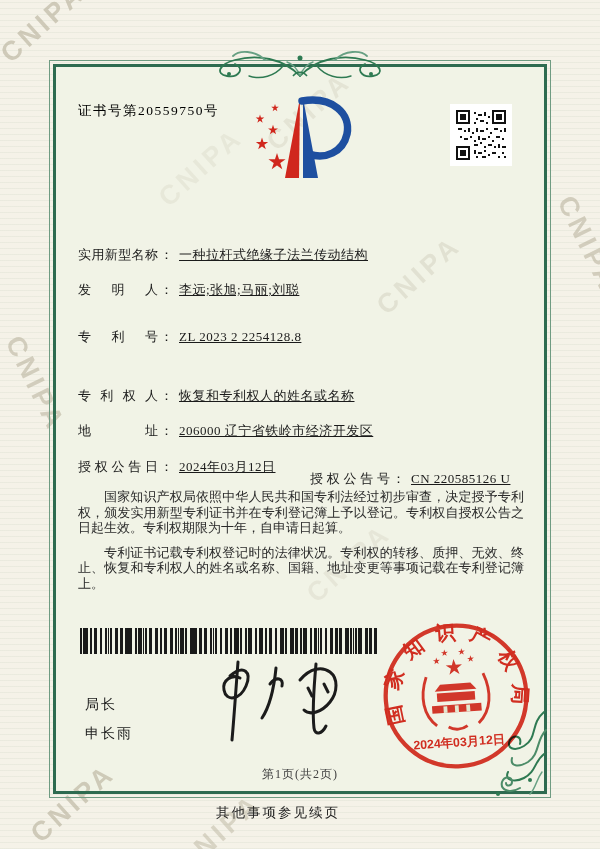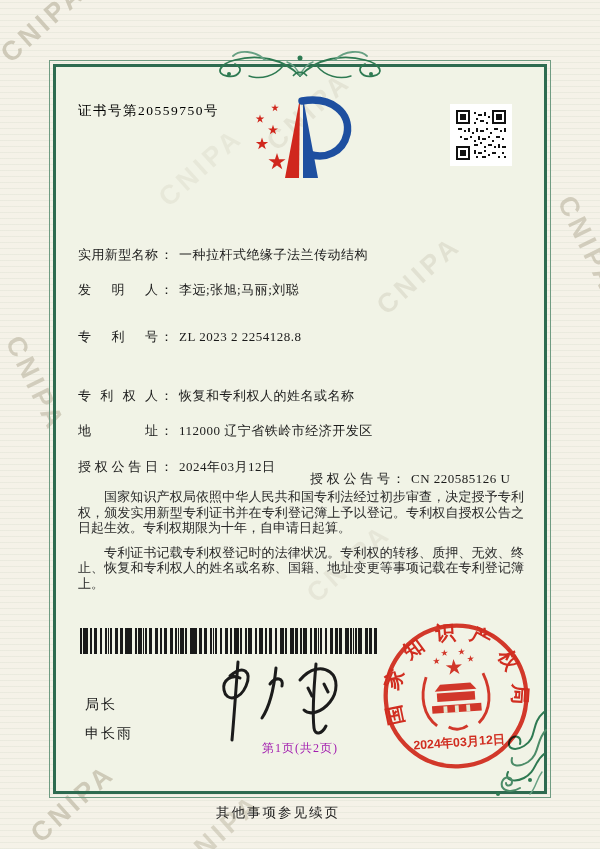--- a/index.html
+++ b/index.html
@@ -37,39 +37,39 @@
   .title{
     left:0;top:184px;width:600px;z-index:4;text-align:center;
     font-size:30px;font-weight:bold;letter-spacing:4px;color:#111;
   }
   .frow{position:absolute;left:78px;z-index:4;font-size:13px;white-space:nowrap;color:#1b1b1b;}
   .flabel{
     display:inline-block;width:80px;vertical-align:top;
     text-align:justify;text-align-last:justify;
   }
   .fcolon{display:inline-block;margin:0 6px 0 2px;}
-  .fvalue{letter-spacing:0.5px;}
+  .fvalue{letter-spacing:0.5px;text-decoration:underline;}
   .second-pair{position:absolute;left:232px;top:5px;white-space:nowrap;margin-top:7px;}
   .paras{
     left:78px;top:489px;width:446px;z-index:4;
     font-size:13px;line-height:15.5px;text-align:justify;color:#2a2a2a;
   }
   .paras p{margin:0 0 9px 0;text-indent:2em;}
   .barcode{
     left:80px;top:628px;width:300px;height:26px;z-index:4;
     background:
       repeating-linear-gradient(90deg,#1a1a1a 0 2px,rgba(0,0,0,0) 2px 5px),
       repeating-linear-gradient(90deg,#1a1a1a 0 1px,rgba(0,0,0,0) 1px 7px),
       repeating-linear-gradient(90deg,rgba(0,0,0,0) 0 3px,#1a1a1a 3px 5px,rgba(0,0,0,0) 5px 11px);
   }
   .director{z-index:4;font-family:"Liberation Sans","DejaVu Sans",sans-serif;
     font-weight:normal;font-size:14px;color:#1b1b1b;letter-spacing:2px;}
   .sig{left:192px;top:658px;z-index:4;}
   .seal{left:380px;top:620px;z-index:5;mix-blend-mode:multiply;transform:rotate(-4deg);}
-  .page-info{left:0;top:740px;width:600px;text-align:center;z-index:4;font-size:12px;color:#a21caf;letter-spacing:1px;}
+  .page-info{left:0;top:766px;width:600px;text-align:center;z-index:4;font-size:12px;color:#404040;letter-spacing:1px;}
   .cont-note{left:0;top:804px;width:556px;text-align:center;z-index:4;font-size:13.5px;color:#222;letter-spacing:2px;}
   .ornament{z-index:3;pointer-events:none;}
   .qr-box{left:450px;top:104px;width:62px;height:62px;background:#fff;z-index:4;padding:0;}
   .logo{left:235px;top:92px;z-index:4;}
 </style>
 </head>
 <body>
 
 <div class="page">
 
@@ -207,21 +207,21 @@
   <div class="frow" style="top:281px">
     <span class="flabel">发明人</span><span class="fcolon">：</span><span class="fvalue">李远;张旭;马丽;刘聪</span>
   </div>
   <div class="frow" style="top:328px">
     <span class="flabel">专利号</span><span class="fcolon">：</span><span class="fvalue">ZL 2023 2 2254128.8</span>
   </div>
   <div class="frow" style="top:387px">
     <span class="flabel">专利权人</span><span class="fcolon">：</span><span class="fvalue">恢复和专利权人的姓名或名称</span>
   </div>
   <div class="frow" style="top:422px">
-    <span class="flabel">地址</span><span class="fcolon">：</span><span class="fvalue">112000 辽宁省铁岭市经济开发区</span>
+    <span class="flabel">地址</span><span class="fcolon">：</span><span class="fvalue">206000 辽宁省铁岭市经济开发区</span>
   </div>
   <div class="frow" style="top:458px">
     <span>
       <span class="flabel">授权公告日</span><span class="fcolon">：</span><span class="fvalue">2024年03月12日</span>
     </span>
     <span class="second-pair">
       <span class="flabel">授权公告号</span><span class="fcolon">：</span><span class="fvalue">CN 220585126 U</span>
     </span>
   </div>
 

